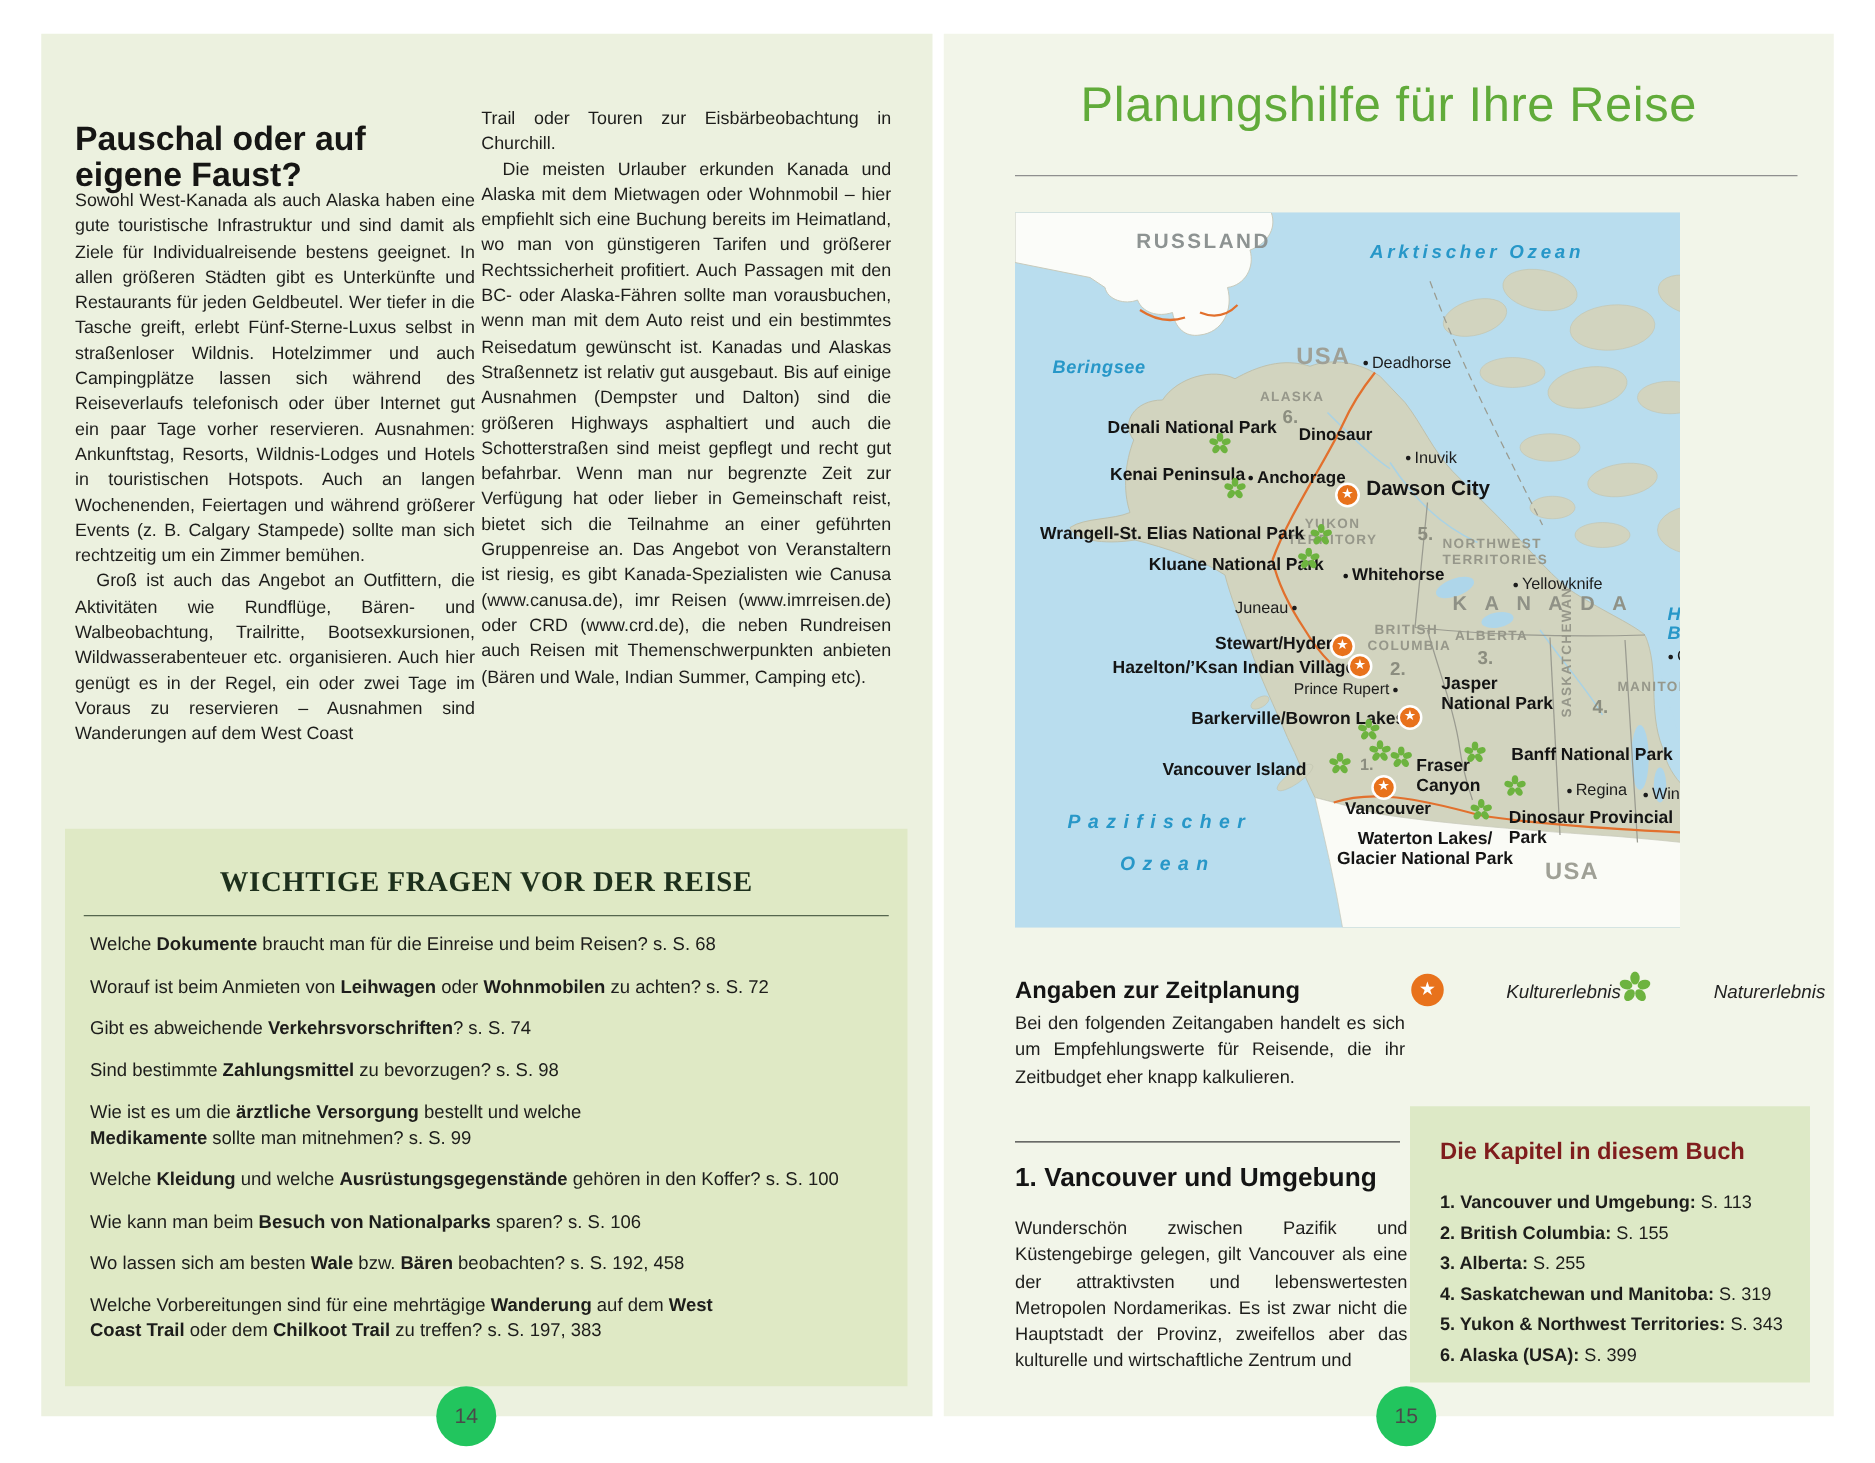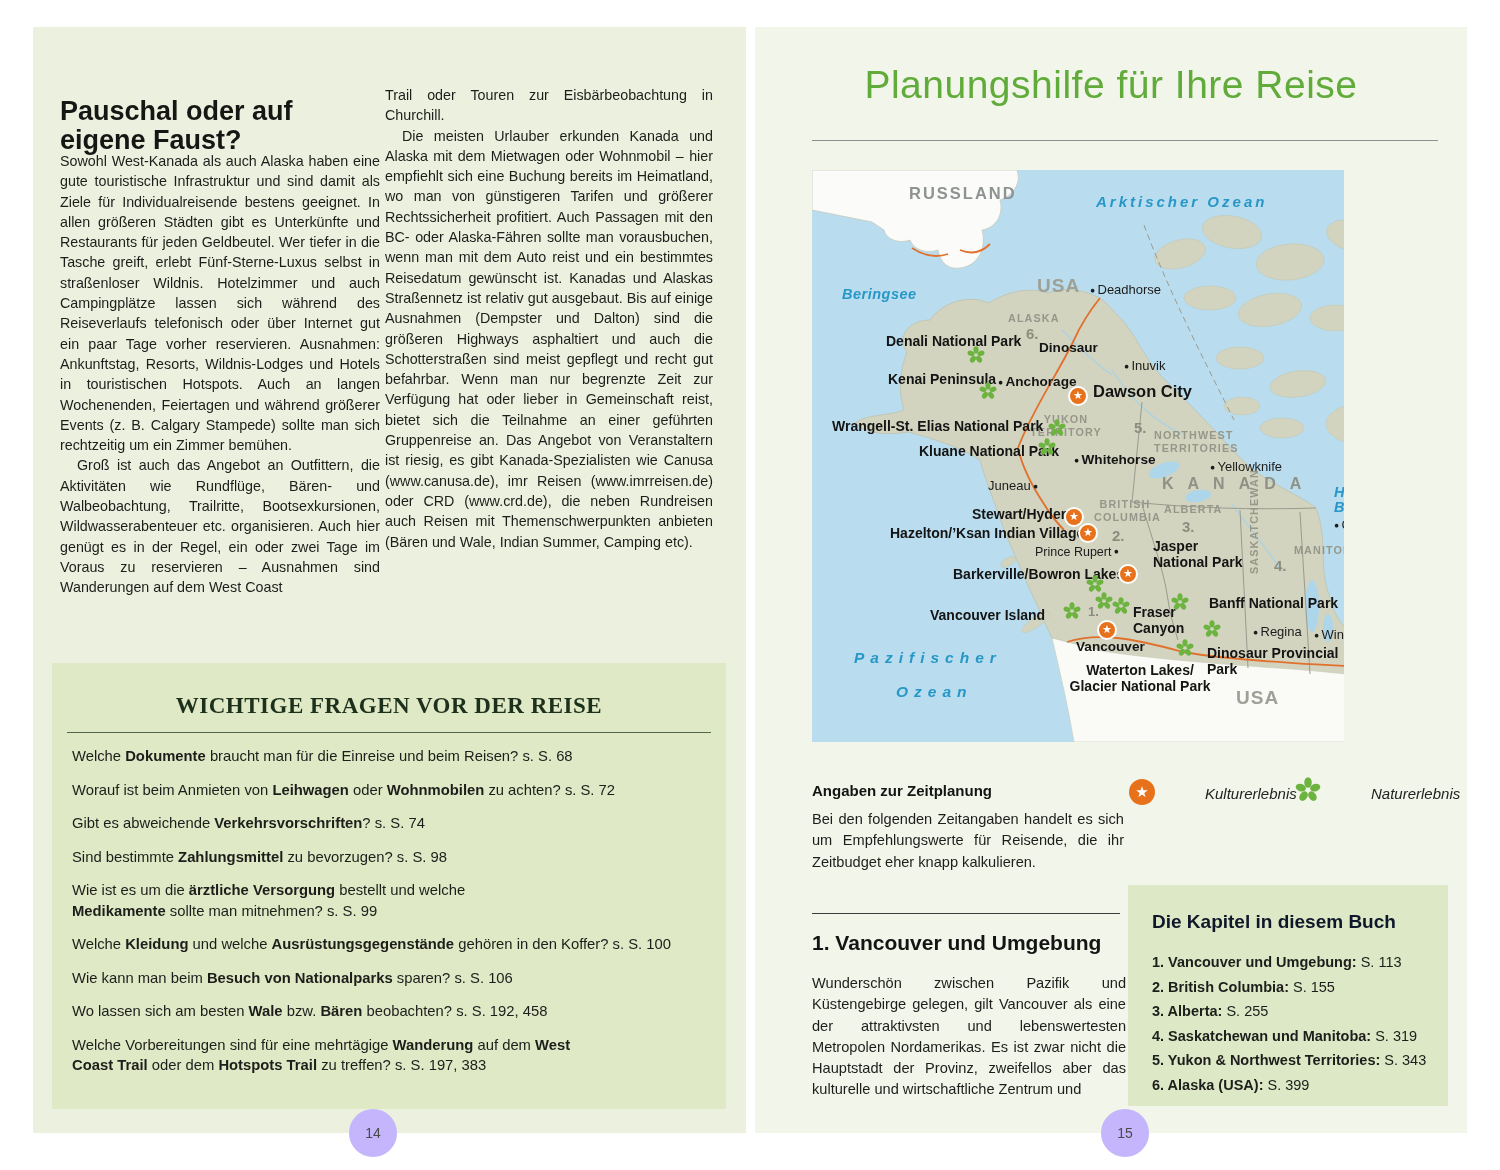--- a/index.html
+++ b/index.html
@@ -53,32 +53,32 @@
 
   .star{position:absolute;width:20px;height:20px;border-radius:50%;background:#e8721c;
         border:2px solid #fff;box-sizing:border-box;color:#fff;text-align:center;
         font-size:11px;line-height:15px;}
   .flower{position:absolute;width:18px;height:18px;}
   .legend-star{position:absolute;width:26px;height:26px;border-radius:50%;background:#e8721c;
         color:#fff;text-align:center;font-size:15px;line-height:25px;}
   .legend-flower{position:absolute;width:26px;height:26px;}
   .legend-label{position:absolute;font-style:italic;font-size:15px;color:#222;margin-left:40px;}
 
-  .rp-h2{position:absolute;font-size:15px;font-weight:700;color:#141414;}
+  .rp-h2{position:absolute;font-size:19px;font-weight:700;color:#141414;}
   .rp-body{position:absolute;font-size:14.6px;line-height:21.3px;text-align:justify;}
   .rule2{position:absolute;left:57px;top:886px;width:308px;border:none;border-top:1.2px solid #3c3c3c;margin:0;}
   .sec1-h{position:absolute;left:57px;top:904px;font-size:21px;font-weight:700;color:#141414;}
 
   .chapters{position:absolute;left:373px;top:858px;width:320px;height:221px;background:#dde9c6;
             box-sizing:border-box;padding:26px 0 0 24px;}
-  .chapters-title{font-size:19px;font-weight:700;margin:0 0 17px;color:#0f172a;}
+  .chapters-title{font-size:19px;font-weight:700;margin:0 0 17px;color:#7f1d1d;}
   .chapter-item{font-size:14.5px;line-height:24.5px;white-space:nowrap;}
 
-  .pgc{position:absolute;width:48px;height:48px;border-radius:50%;background:#c4b5fd;
-       text-align:center;line-height:48px;font-size:14px;color:#4a4a4a;}
+  .pgc{position:absolute;width:48px;height:48px;border-radius:50%;background:#22c55e;
+       text-align:center;line-height:48px;font-size:17px;color:#4a4a4a;}
 </style>
 </head>
 <body>
 
 <div class="page page-left">
   <h1 class="lp-heading">Pauschal oder auf eigene Faust?</h1>
 
   <div class="col lp-col1">
     <p>Sowohl West-Kanada als auch Alaska haben eine gute touristische Infrastruktur und sind damit als Ziele für Individualreisende bestens geeignet. In allen größeren Städten gibt es Unterkünfte und Restaurants für jeden Geldbeutel. Wer tiefer in die Tasche greift, erlebt Fünf-Sterne-Luxus selbst in straßenloser Wildnis. Hotelzimmer und auch Campingplätze lassen sich während des Reiseverlaufs telefonisch oder über Internet gut ein paar Tage vorher reservieren. Ausnahmen: Ankunftstag, Resorts, Wildnis-Lodges und Hotels in touristischen Hotspots. Auch an langen Wochenenden, Feiertagen und während größerer Events (z. B. Calgary Stampede) sollte man sich rechtzeitig um ein Zimmer bemühen.</p>
     <p class="ind">Groß ist auch das Angebot an Outfittern, die Aktivitäten wie Rundflüge, Bären- und Walbeobachtung, Trailritte, Bootsexkursionen, Wildwasserabenteuer etc. organisieren. Auch hier genügt es in der Regel, ein oder zwei Tage im Voraus zu reservieren – Ausnahmen sind Wanderungen auf dem West Coast</p>
@@ -94,21 +94,21 @@
     <div class="qitem"><span>Welche </span><span class="b">Dokumente</span><span> braucht man für die Einreise und beim Reisen? s. S. 68</span></div>
     <div class="qitem"><span>Worauf ist beim Anmieten von </span><span class="b">Leihwagen</span><span> oder </span><span class="b">Wohnmobilen</span><span> zu achten? s. S. 72</span></div>
     <div class="qitem"><span>Gibt es abweichende </span><span class="b">Verkehrsvorschriften</span><span>? s. S. 74</span></div>
     <div class="qitem"><span>Sind bestimmte </span><span class="b">Zahlungsmittel</span><span> zu bevorzugen? s. S. 98</span></div>
     <div class="qitem"><span>Wie ist es um die </span><span class="b">ärztliche Versorgung</span><span> bestellt und welche
 </span><span class="b">Medikamente</span><span> sollte man mitnehmen? s. S. 99</span></div>
     <div class="qitem"><span>Welche </span><span class="b">Kleidung</span><span> und welche </span><span class="b">Ausrüstungsgegenstände</span><span> gehören in den Koffer? s. S. 100</span></div>
     <div class="qitem"><span>Wie kann man beim </span><span class="b">Besuch von Nationalparks</span><span> sparen? s. S. 106</span></div>
     <div class="qitem"><span>Wo lassen sich am besten </span><span class="b">Wale</span><span> bzw. </span><span class="b">Bären</span><span> beobachten? s. S. 192, 458</span></div>
     <div class="qitem"><span>Welche Vorbereitungen sind für eine mehrtägige </span><span class="b">Wanderung</span><span> auf dem </span><span class="b">West
-Coast Trail</span><span> oder dem </span><span class="b">Hotspots Trail</span><span> zu treffen? s. S. 197, 383</span></div>
+Coast Trail</span><span> oder dem </span><span class="b">Chilkoot Trail</span><span> zu treffen? s. S. 197, 383</span></div>
   </div>
 </div>
 
 <div class="page page-right">
   <div class="rp-title">Planungshilfe für Ihre Reise</div>
   <hr class="rp-rule">
 
   <div class="map">
     <svg width="626" height="572" viewBox="0 0 626 572">
       <rect x="0" y="0" width="626" height="572" fill="#b9ddee"></rect>

